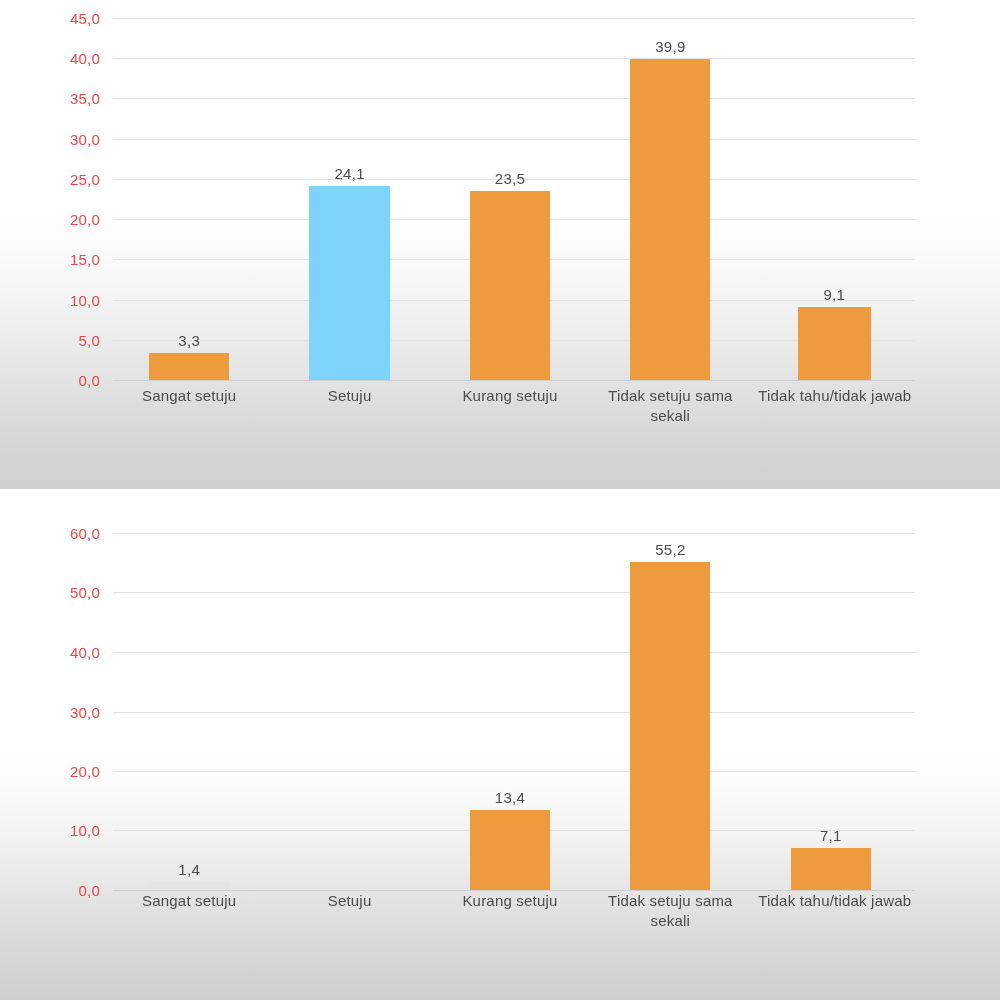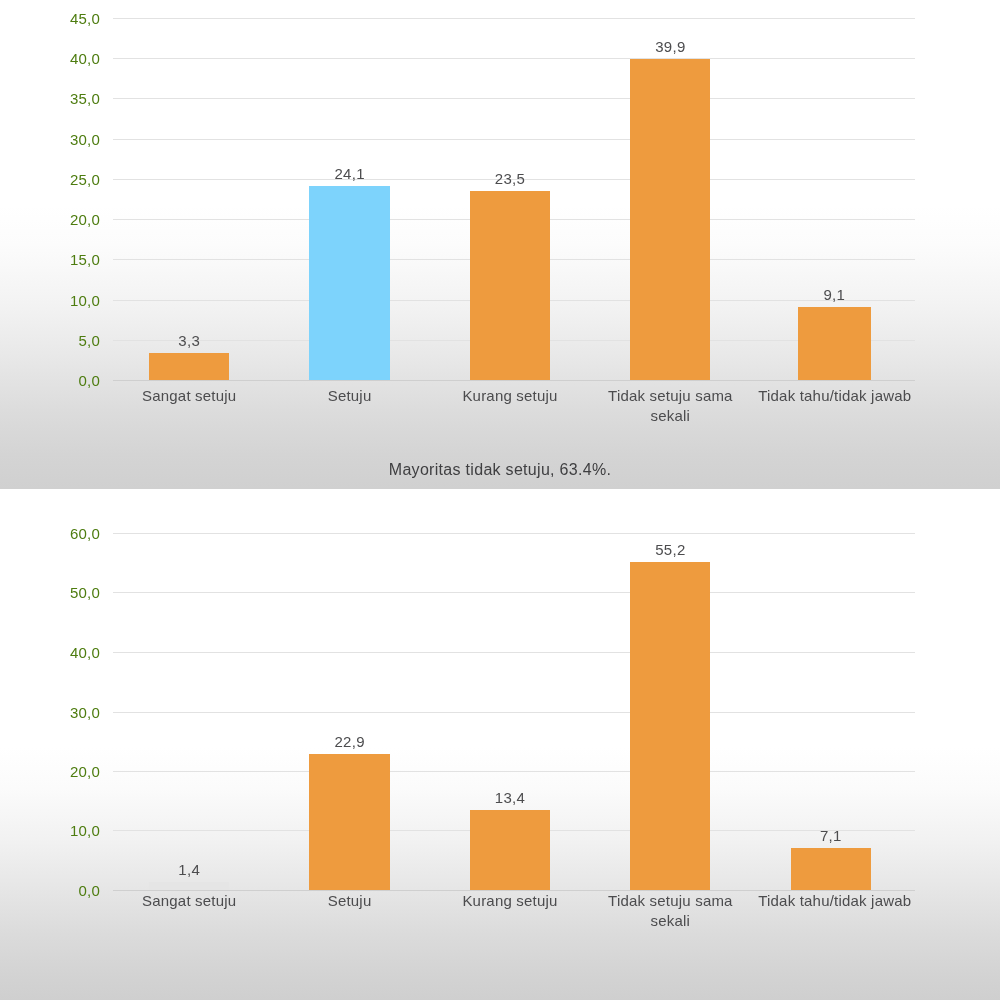--- a/index.html
+++ b/index.html
@@ -85,21 +85,21 @@
   .gridline.baseline {
     background: #cfcfcf;
   }
 
   
   .ytick {
     position: absolute;
     right: 0;
     transform: translateY(-50%);
     font-size: 15px;
-    color: #4d7c0f;
+    color: #ef4444;
     letter-spacing: 0.2px;
     white-space: nowrap;
   }
   .yaxis-1 { position: absolute; left: 0px; top: 18px; width: 100px; height: 362px; }
   .yaxis-2 { position: absolute; left: 0px; top: 38px; width: 100px; height: 357px; }
 
   
   .bar {
     position: absolute;
     bottom: 0;
@@ -222,21 +222,20 @@
 
       <div class="xlabels xlabels-1">
         <div class="xlabel" style="left:-0.5%; width:20%;">Sangat setuju</div>
         <div class="xlabel" style="left:19.5%; width:20%;">Setuju</div>
         <div class="xlabel" style="left:39.5%; width:20%;">Kurang setuju</div>
         <div class="xlabel" style="left:59.5%; width:20%;">Tidak setuju sama sekali</div>
         <div class="xlabel" style="left:79.5%; width:21%;">Tidak tahu/tidak jawab</div>
       </div>
     </div>
 
-    <div class="caption caption-1">Mayoritas tidak setuju, 63.4%.</div>
   </div>
 
   <div class="divider"></div>
 
   <div class="panel panel-2">
     <div class="panel-bg"></div>
 
     <div class="chart chart-2">
 
       <div class="yaxis-2">
@@ -256,25 +255,20 @@
         <div class="gridline" style="top:50%"></div>
         <div class="gridline" style="top:66.666%"></div>
         <div class="gridline" style="top:83.333%"></div>
         <div class="gridline baseline" style="top:100%"></div>
 
         <div class="bar-slot" style="left:4.5%;  width:10%;">
           <div class="bar" style="height: 2.33333%; left: 0px; right: 0px; background: #e5e5e5;">
             <span class="bar-value">1,4</span>
           </div>
         </div>
-        <div class="bar-slot" style="left:24.5%; width:10%;">
-          <div class="bar" style="height: 38.1667%; left: 0px; right: 0px; background: rgb(238, 155, 62);">
-            <span class="bar-value">22,9</span>
-          </div>
-        </div>
         <div class="bar-slot" style="left:44.5%; width:10%;text-align:right;">
           <div class="bar" style="height: 22.3333%; left: 0px; right: 0px; background: rgb(238, 155, 62);">
             <span class="bar-value">13,4</span>
           </div>
         </div>
         <div class="bar-slot" style="left:64.5%; width:10%;margin-top:31px;">
           <div class="bar" style="height: 92%; left: 0px; right: 0px; background: rgb(238, 155, 62);">
             <span class="bar-value">55,2</span>
           </div>
         </div>

